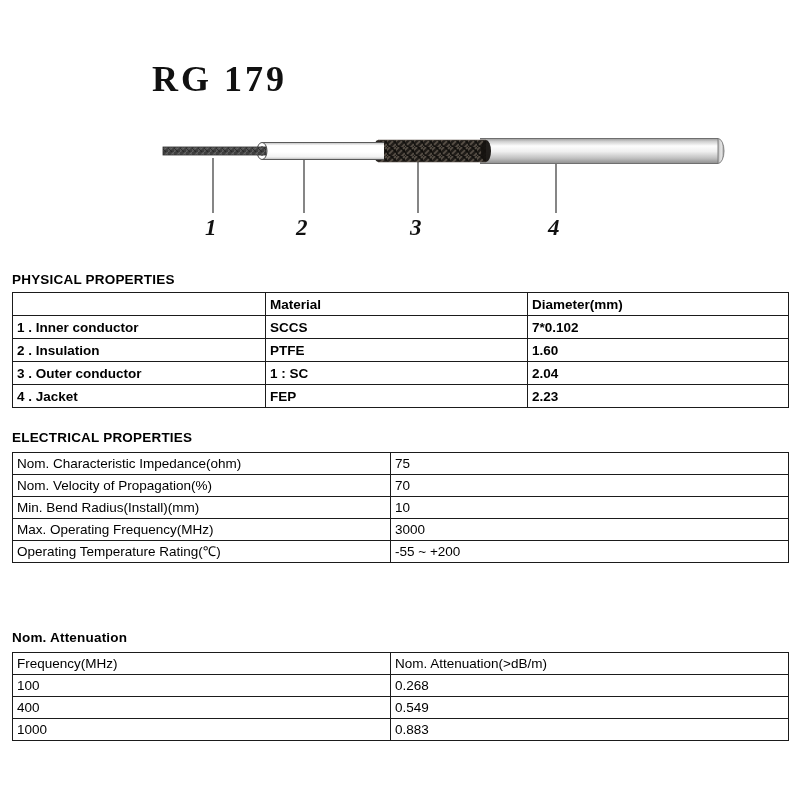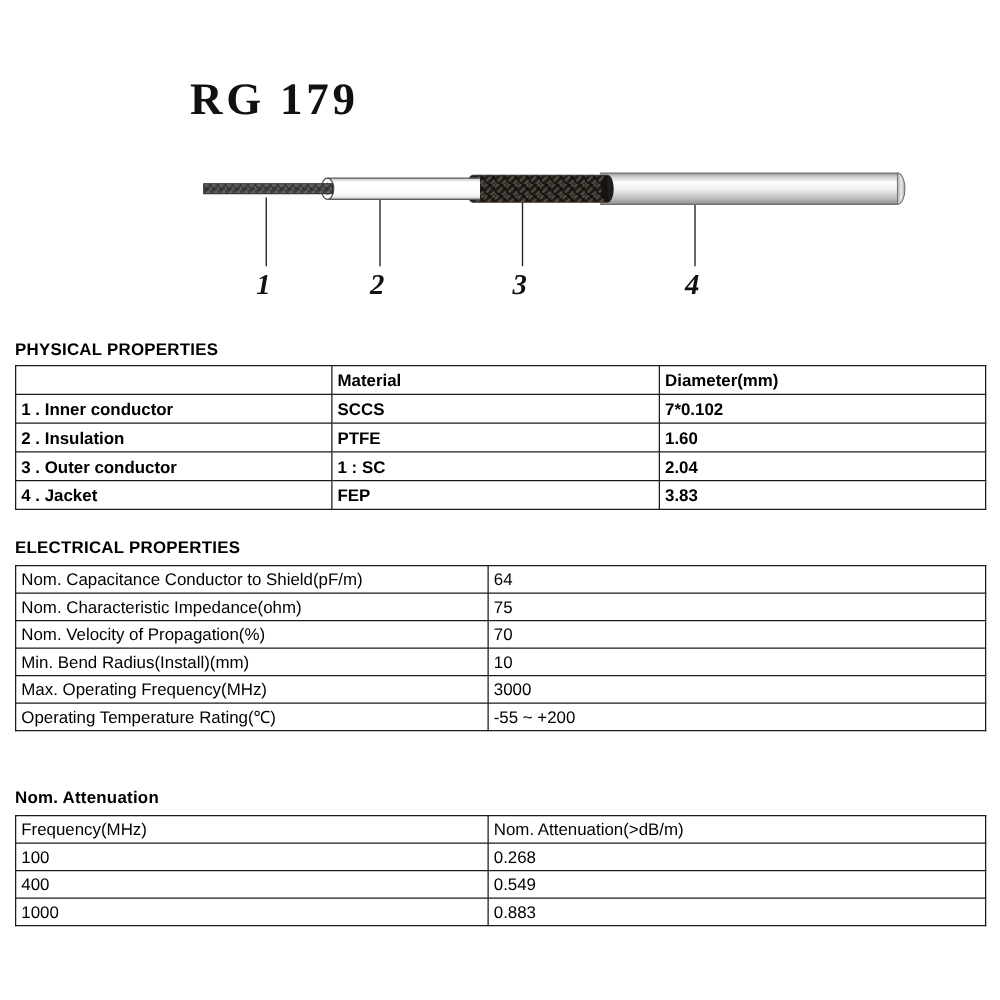--- a/index.html
+++ b/index.html
@@ -228,38 +228,34 @@
       <td>1.60</td>
     </tr>
     <tr>
       <td>3 . Outer conductor</td>
       <td>1 : SC</td>
       <td>2.04</td>
     </tr>
     <tr>
       <td>4 . Jacket</td>
       <td>FEP</td>
-      <td>3.83</td>
+      <td>2.23</td>
     </tr>
   </tbody>
 </table>
 
 <div class="section-heading" id="heading-electrical">ELECTRICAL PROPERTIES</div>
 
 <table class="spec" id="table-electrical">
   <colgroup>
       <col class="c1">
       <col class="c2">
     </colgroup>
   <tbody>
     <tr>
-      <td>Nom. Capacitance Conductor to Shield(pF/m)</td>
-      <td>64</td>
-    </tr>
-    <tr>
       <td>Nom. Characteristic Impedance(ohm)</td>
       <td>75</td>
     </tr>
     <tr>
       <td>Nom. Velocity of Propagation(%)</td>
       <td>70</td>
     </tr>
     <tr>
       <td>Min. Bend Radius(Install)(mm)</td>
       <td>10</td>

